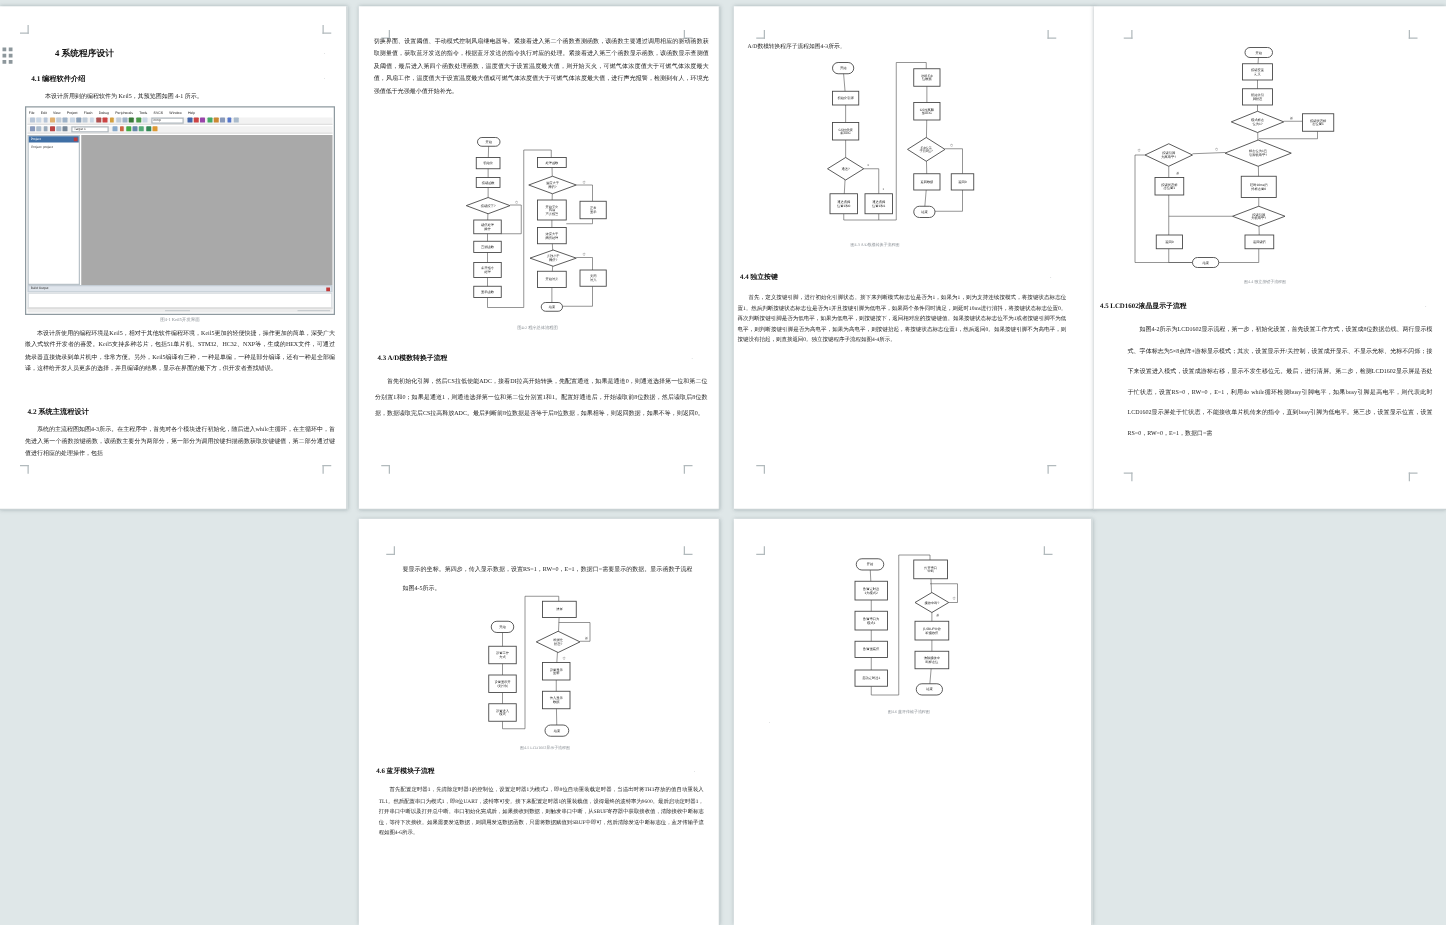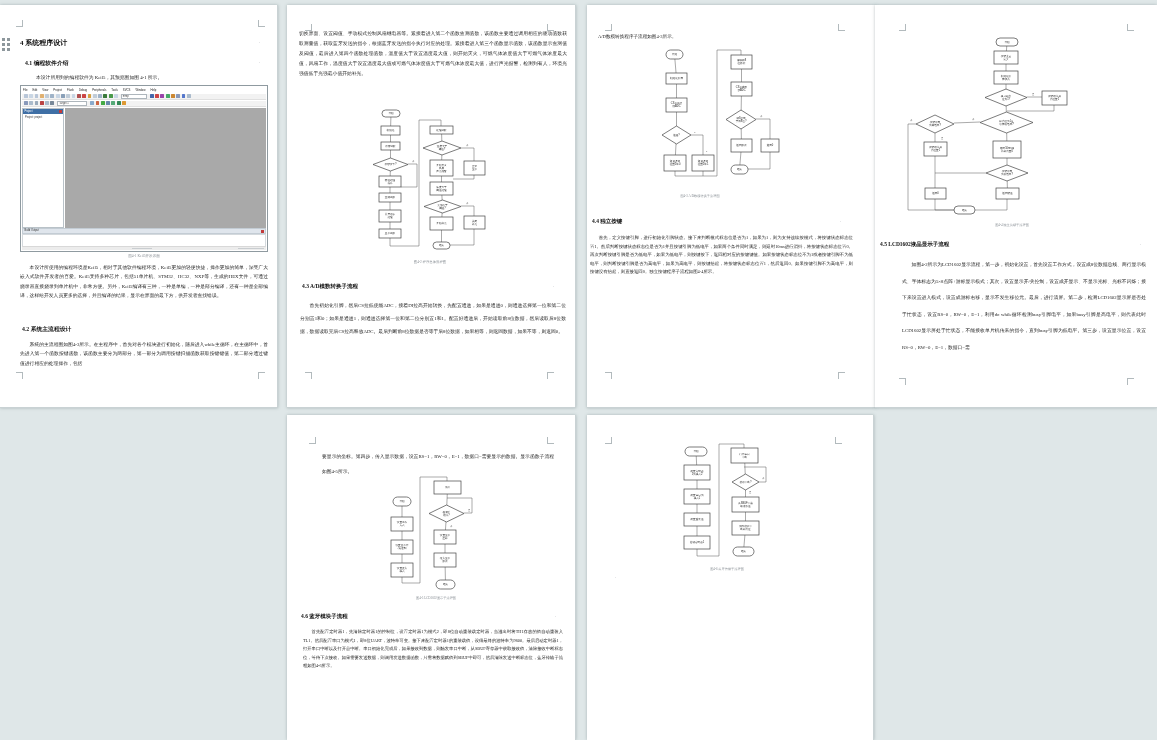--- a/index.html
+++ b/index.html
@@ -63,21 +63,21 @@
       <i></i>
       <i></i>
       <i></i>
     </div>
 
   <div class="cm cm-tl" style="left:16px;top:20px;"></div>
   <div class="cm cm-tr" style="left:258px;top:20px;"></div>
   <div class="cm cm-bl" style="left:16px;top:372px;"></div>
   <div class="cm cm-br" style="left:258px;top:372px;"></div>
 
-  <div class="h" style="left:20px;top:38px;font-size:7px;">4 系统程序设计</div>
+  <div class="h" style="left:44px;top:38px;font-size:7px;">4 系统程序设计</div>
   <div class="pm" style="left:259px;top:41px;">·</div>
   <div class="h" style="left:25px;top:59px;font-size:5.8px;">4.1 编程软件介绍</div>
   <div class="pm" style="left:259px;top:61px;">·</div>
   <div class="body" style="left:36px;top:74px;width:220px;height:8px;font-size:4.8px;line-height:8px;">本设计所用到的编程软件为 Keil5，其预览图如图 4-1 所示。</div>
 
   <div class="keil">
     <div class="k-menu">
         <span>File</span>
         <span>Edit</span>
         <span>View</span>

